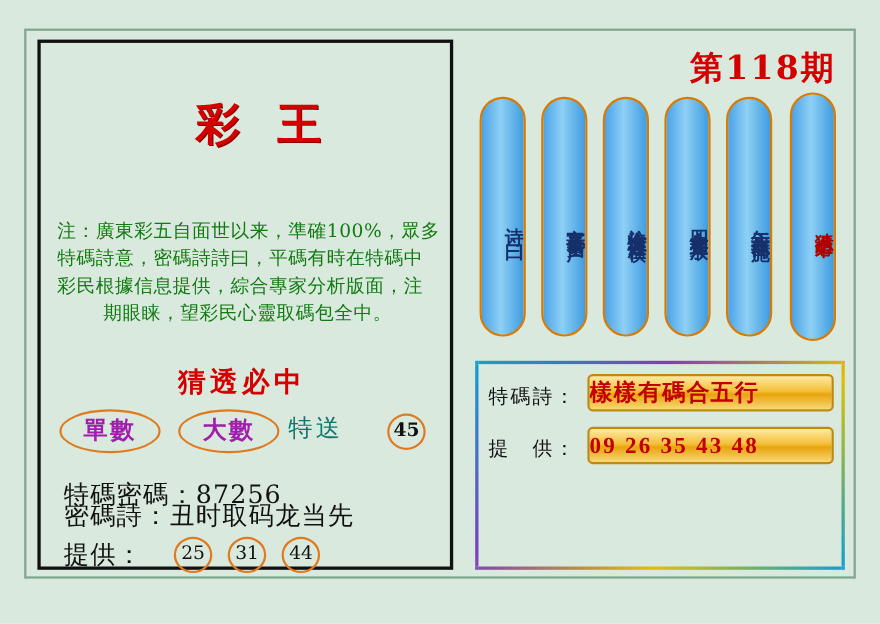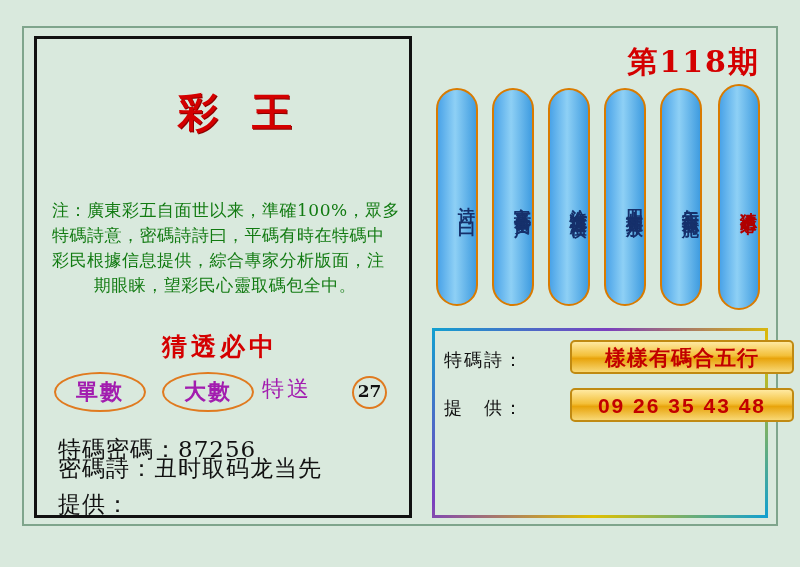--- a/index.html
+++ b/index.html
@@ -113,21 +113,21 @@
     width: 88px; height: 36px;
     line-height: 34px;
     font-size: 22px;
     letter-spacing: 2px;
   }
   #special-label {
     position: absolute;
     left: 208px; top: 2px;
     font-family: "DejaVu Serif", serif;
     font-size: 22px;
-    color: #a21caf;
+    color: #0f766e;
     letter-spacing: 3px;
   }
   #special-num {
     position: absolute;
     left: 298px; top: 4px;
     width: 31px; height: 29px;
     line-height: 27px;
     font-size: 17px;
     color: #111;
     border-color: #e07a1f;
@@ -238,28 +238,26 @@
     text-align: right;
   }
   #rb-label1 { left: 444px; top: 348px; }
   #rb-label2 { left: 444px; top: 396px; }
 
   .gold-bar {
     position: absolute;
     border: 2px solid #c08a12;
     border-radius: 5px;
     background: linear-gradient(to bottom, #ffe9a0, #f3c03a 45%, #e8a40c 55%, #f8d876);
-    text-align: center;
-    font-family: Liberation Sans, sans-serif;
+    font-family: Liberation Serif, serif;
     font-weight: bold;
     box-sizing: border-box;
     color: #c20000;
     white-space: nowrap;
     overflow: hidden;
-    margin-left: 36px;
   }
   #gold-poem {
     left: 534px; top: 340px;
     width: 224px; height: 34px;
     line-height: 31px;
     font-size: 21px;
     letter-spacing: 1px;
   }
   #gold-nums {
     left: 534px; top: 388px;
@@ -285,27 +283,32 @@
     <div>彩民根據信息提供，綜合專家分析版面，注</div>
     <div class="last">期眼睐，望彩民心靈取碼包全中。</div>
   </div>
 
   <div id="draw-heading">猜透必中</div>
 
   <div id="result-row">
     <span class="ellipse" id="odd-even">單數</span>
     <span class="ellipse" id="size">大數</span>
     <span id="special-label">特送</span>
-    <span class="ellipse" id="special-num">27</span>
+    <span class="ellipse" id="special-num">45</span>
   </div>
 
   <div class="infoline" id="line-code">特碼密碼：87256</div>
   <div class="infoline" id="line-supply-label">提供：</div>
   <div class="infoline" id="line-poem">密碼詩：丑时取码龙当先</div>
 
+  <div id="supply-nums">
+    <span class="supply-ball">25</span>
+    <span class="supply-ball">31</span>
+    <span class="supply-ball">44</span>
+  </div>
 
   <div id="issue">第118期</div>
 
   <div id="strips">
     <div class="strip short" style="left:0px;">诗曰</div>
     <div class="strip" style="left:56px;">富贵公子赞一声</div>
     <div class="strip" style="left:112px;">沧海惊波百怪横</div>
     <div class="strip" style="left:168px;">四十相逢五开放</div>
     <div class="strip" style="left:224px;">年方二八似西施</div>
     <div class="strip tall red" style="left:282px;">猜透必中</div>

